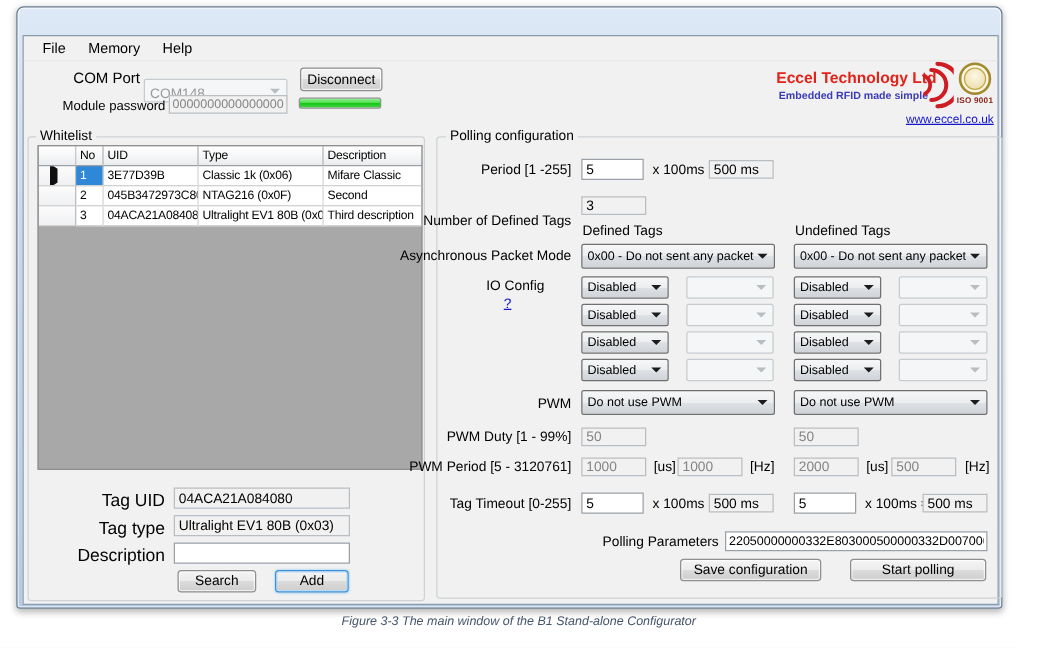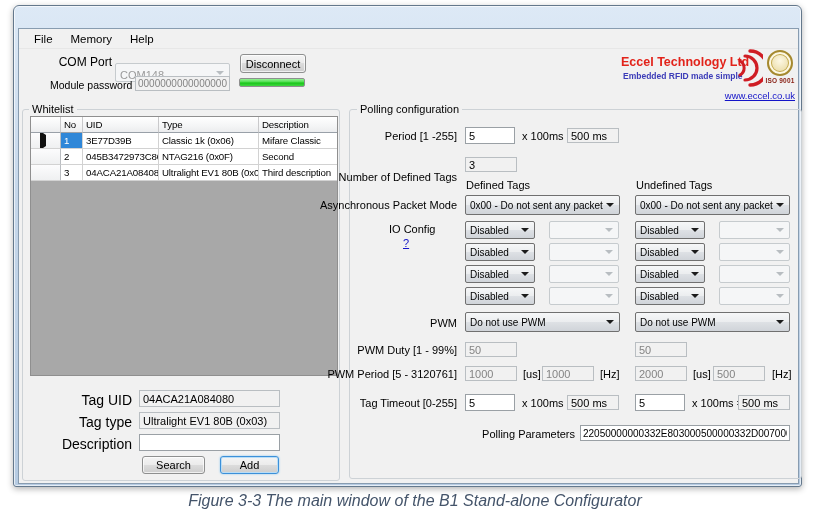--- a/index.html
+++ b/index.html
@@ -68,21 +68,21 @@
   .link { color:#1414c8; text-decoration:underline; cursor:pointer; }
   .brand-company { position:absolute; color:#e2231a; font-weight:bold; font-size:12.5px; white-space:nowrap; }
   .brand-tagline { position:absolute; color:#3b3bb8; font-weight:bold; font-size:8.5px; white-space:nowrap; }
   .iso-wrap { position:absolute; width:30px; text-align:center; }
   .iso-circle { width:26px; height:26px; margin:0 auto; border-radius:50%; border:2px solid #a5892f;
     background:radial-gradient(circle at 50% 40%, #fdf8e4 0%, #ecdfae 60%, #d9c476 100%);
     box-shadow:inset 0 0 0 2px #fdf8e4, inset 0 0 0 3px #c3a94e; }
   .iso-label { font-size:6.5px; color:#8a2318; font-weight:bold; margin-top:1px; letter-spacing:.2px; }
   .tag-lbl { position:absolute; font-size:14px; color:#000; text-align:right; white-space:nowrap; }
   .figure-caption { position:absolute; left:0; top:492px; width:830px; text-align:center;
-    font-style:italic; font-size:16px; color:#44546a; }
+    font-style:italic; font-size:10px; color:#44546a; }
   .hdr-col { position:absolute; font-size:11px; color:#000; white-space:nowrap; }
 </style>
 </head>
 <body>
 
 <div class="window">
 
 
   <div class="client">
 
@@ -267,20 +267,26 @@
     <input class="tb" style="left: 446px; top: 365px; width: 50px; height: 17px;" value="5">
     <span class="lbl" style="left:503px;top:368px;">x 100ms =</span>
     <input class="tb ro" style="left: 548px; top: 366px; width: 52px; height: 15px;" readonly="" value="500 ms">
     <input class="tb" style="left: 616px; top: 365px; width: 50px; height: 17px;" value="5">
     <span class="lbl" style="left:673px;top:368px;">x 100ms =</span>
     <input class="tb ro" style="left: 719px; top: 366px; width: 52px; height: 15px;" readonly="" value="500 ms">
 
     <span class="lbl r" style="left:446px;top:399px;width:110px;">Polling Parameters</span>
     <input class="tb" style="left: 561px; top: 396px; width: 210px; height: 16px; font-size: 10px; padding: 1px 2px;" value="22050000000332E803000500000332D0070005">
 
+    <div class="btn" style="left:525px;top:418px;width:113px;height:18px;">
+        <span>Save configuration</span>
+      </div>
+    <div class="btn" style="left:661px;top:418px;width:109px;height:18px;">
+        <span>Start polling</span>
+      </div>
 
     <span class="brand-company" style="left:602px;top:26px;">Eccel Technology Ltd</span>
     <span class="brand-tagline" style="left:604px;top:42px;">Embedded RFID made simple</span>
     <svg style="position:absolute;left:718px;top:20px;" width="26" height="38" viewBox="0 0 26 38">
       <path d="M3 12 A 8 8 0 0 1 3 26" stroke="#cf1d24" stroke-width="3" fill="none" stroke-linecap="round"></path>
       <path d="M8 7 A 12 12 0 0 1 8 31" stroke="#cf1d24" stroke-width="3.2" fill="none" stroke-linecap="round"></path>
       <path d="M13 2 A 17 17 0 0 1 13 36" stroke="#cf1d24" stroke-width="3.4" fill="none" stroke-linecap="round"></path>
     </svg>
     <div class="iso-wrap" style="left:746px;top:21px;">
       <div class="iso-circle"></div>

